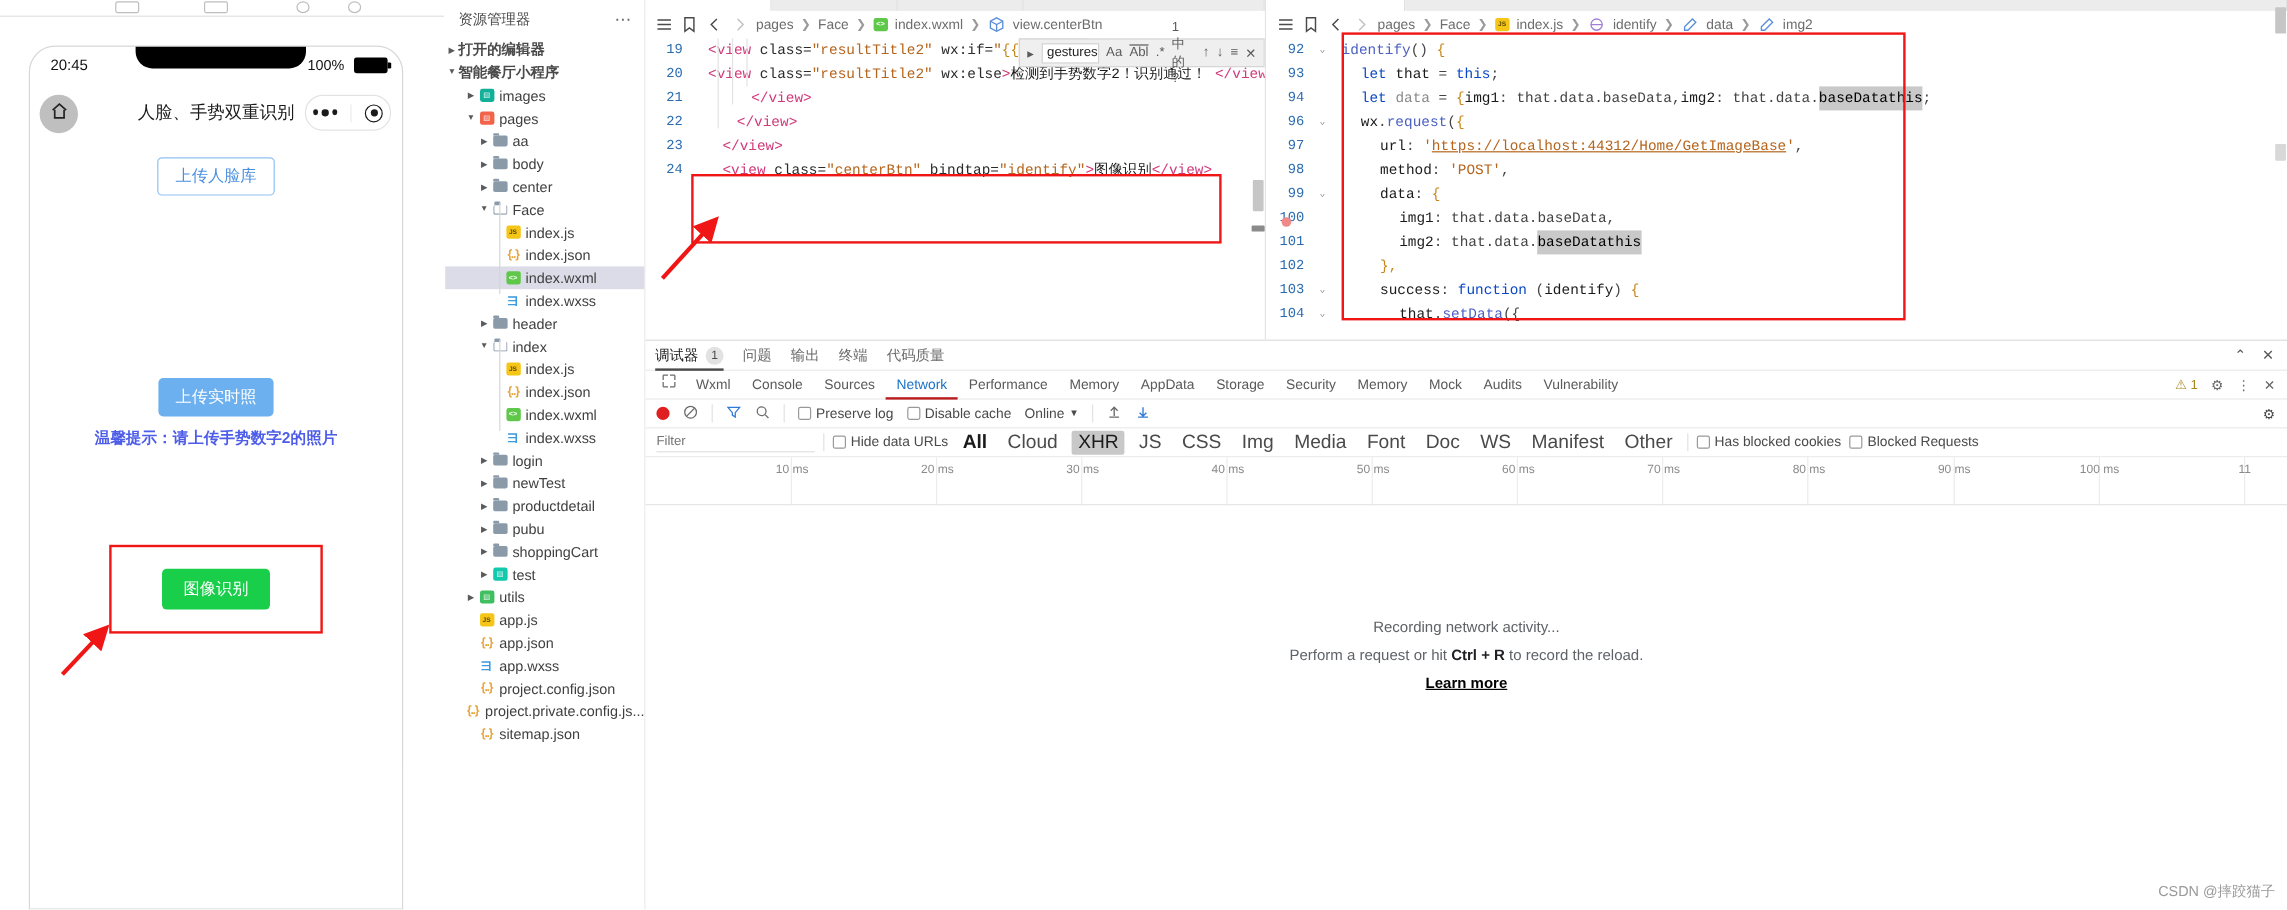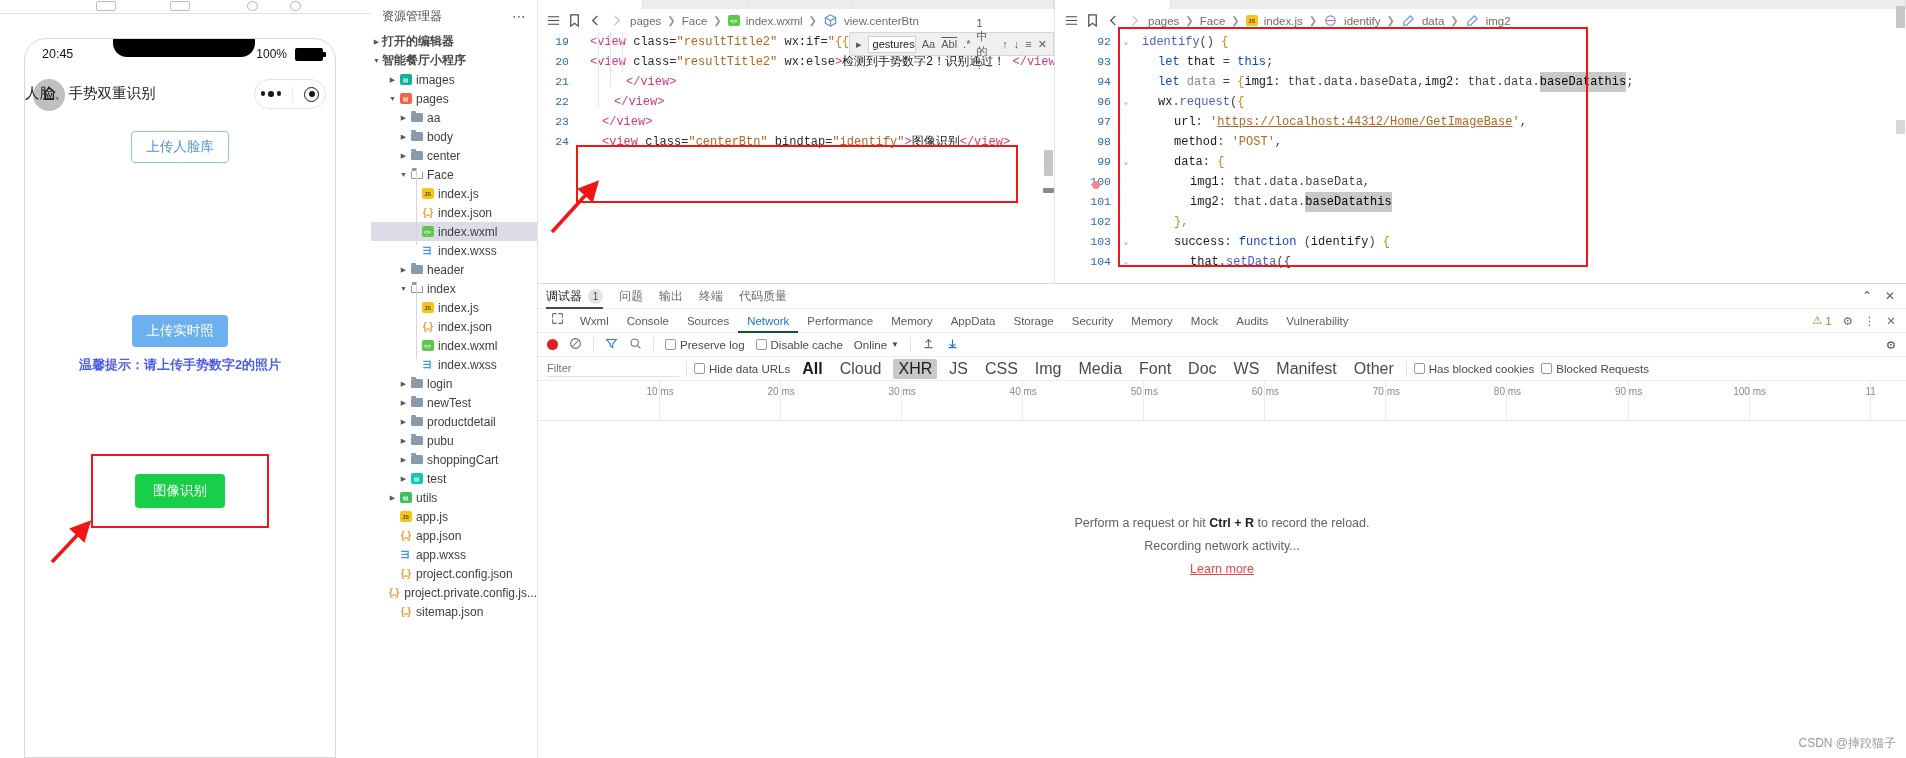--- a/index.html
+++ b/index.html
@@ -24,21 +24,21 @@
   .sb-pct { position:absolute; right:48px; top:8px; font-size:12px; color:#111; }
   .sb-batt { position:absolute; right:12px; top:9px; width:28px; height:13px;
      background:#000; border-radius:2px; }
   .sb-batt:after { content:""; position:absolute; right:-3px; top:4px; width:3px;
      height:5px; background:#000; border-radius:0 1px 1px 0; }
 
   .navbar { position:relative; height:46px; }
   .home-btn { position:absolute; left:8px; top:6px; width:32px; height:32px;
      border-radius:50%; background:#bfbfbf; display:flex; align-items:center; justify-content:center; }
   .home-btn svg { width:17px; height:17px; }
-  .nav-title { position:absolute; left:0; right:0; top:11px; 
+  .nav-title { position:absolute; left:0; right:0; top:11px; text-align:center;
      font-size:14.5px; color:#1a1a1a; }
   .capsule { position:absolute; right:9px; top:6px; width:72px; height:30px;
      border:1px solid #e3e3e3; border-radius:16px; display:flex; align-items:center;
      justify-content:space-around; background:#fff; }
   .cap-dots { display:flex; gap:3px; }
   .cap-dots i { width:4.5px; height:4.5px; border-radius:50%; background:#1a1a1a; display:block; }
   .cap-dots i.mid { width:5.5px; height:5.5px; }
   .cap-sep { width:1px; height:15px; background:#ececec; }
   .cap-circle { width:15px; height:15px; border-radius:50%; border:1.6px solid #1a1a1a;
      display:flex; align-items:center; justify-content:center; }
@@ -156,21 +156,21 @@
   .dev-panelbar .pb.act:after { content:""; position:absolute; left:0; right:0; bottom:0;
      height:1.5px; background:#4a4a4a; }
   .badge1 { width:15px; height:15px; border-radius:50%; background:#e2e2e2; color:#4a4a4a;
      font-size:10px; display:flex; align-items:center; justify-content:center; }
   .dev-panelbar .right { margin-left:auto; display:flex; align-items:center; gap:13px;
      padding-right:11px; color:#5a5a5a; font-size:12px; }
 
   .dt-tabs { height:24px; display:flex; align-items:center; gap:0px; padding-left:6px;
      border-bottom:1px solid #ececec; font-size:11.5px; }
   .dt-tabs .t { padding:0 9px; height:24px; line-height:24px; color:#5a5a5a; cursor:pointer; white-space:nowrap;}
-  .dt-tabs .t.act { color:#1a73c8; border-bottom:2px solid #14532d;text-align:center; }
+  .dt-tabs .t.act { color:#1a73c8; border-bottom:2px solid #b91c1c;text-align:center; }
   .dt-tabs .t.icononly { padding:0 7px; color:#6a6a6a; }
   .dt-tabs .right { margin-left:auto; display:flex; align-items:center; gap:11px;
      padding-right:10px; color:#6a6a6a; }
   .warn { display:flex; align-items:center; gap:3px; color:#a8851a; font-size:11px; }
 
   .net-bar { height:24px; display:flex; align-items:center; gap:11px; padding-left:9px;
      border-bottom:1px solid #ececec; font-size:11.5px; color:#4a4a4a; }
   .rec-dot { width:11px; height:11px; border-radius:50%; background:#e02020; cursor:pointer; }
   .ck { display:flex; align-items:center; gap:4px; cursor:pointer; }
   .ckbox { width:11px; height:11px; border:1px solid #999; border-radius:2px; background:#fff; }
@@ -185,21 +185,21 @@
   .chip.act { background:#c8c8c8; color:#1a1a1a; }
   .chip.all { font-weight:bold; color:#1a1a1a; }
 
   .timeline { height:40px; position:relative; border-bottom:1px solid #e6e6e6; }
   .tick { position:absolute; top:0; height:40px; border-left:1px solid #ececec; }
   .tick span { position:absolute; top:5px; left:-26px; width:52px; text-align:center;
      font-size:10px; color:#8a8a8a; }
 
   .net-empty { position:absolute; left:0; right:0; top:228px; text-align:center;
      color:#5f6368; font-size:12.5px; line-height:23px; }
-  .net-empty a { color:#ef4444; text-decoration:underline; cursor:pointer; }
+  .net-empty a { color:#000000; text-decoration:underline; cursor:pointer;font-weight:bold; }
   .net-empty b { color:#202124; }
 
   .watermark { position:absolute; right:10px; bottom:6px; font-size:12px; color:#9a9a9a; }
 
   .lineguide { position:absolute; width:1px; background:#e3e3e3; }
 </style>
 </head>
 <body>
 
 <div class="root">
@@ -654,21 +654,21 @@
       <span class="bc-item">data</span>
       <span class="bc-sep">❯</span>
       <span class="ic">
         <svg viewBox="0 0 16 16" fill="none" stroke="#5a8fd8" stroke-width="1.2">
           <path d="M10 3l3 3-7 7H3v-3z"></path>
           </svg>
       </span>
       <span class="bc-item">img2</span>
     </div>
 
-    <div class="code" id="codeR" style="position:relative;padding-left:24px;">
+    <div class="code" id="codeR" style="position:relative;">
         <div class="cline"><span class="gut">92</span><span style="width:12px;flex:0 0 12px;color:#8a8a8a;font-size:8px;text-align:center">⌄</span><span style="display:inline-block;width:10px"></span><span class="t-fn">identify</span><span class="t-punc">()</span><span class="t-mus"> {</span></div>
         <div class="cline"><span class="gut">93</span><span style="width:12px;flex:0 0 12px"></span><span style="display:inline-block;width:26px"></span><span class="t-kw">let </span><span class="t-prop">that</span><span class="t-punc"> = </span><span class="t-kw">this</span><span class="t-punc">;</span></div>
         <div class="cline"><span class="gut">94</span><span style="width:12px;flex:0 0 12px"></span><span style="display:inline-block;width:26px"></span><span class="t-kw">let </span><span class="t-grey">data</span><span class="t-punc"> = </span><span class="t-mus">{</span><span class="t-prop">img1</span><span class="t-punc">: that.data.baseData,</span><span class="t-prop">img2</span><span class="t-punc">: that.data.</span><span class="hl-sel">baseDatathis</span><span class="t-punc">;</span></div>
         <div class="cline"><span class="gut">96</span><span style="width:12px;flex:0 0 12px;color:#8a8a8a;font-size:8px;text-align:center">⌄</span><span style="display:inline-block;width:26px"></span><span class="t-prop">wx</span><span class="t-punc">.</span><span class="t-fn">request</span><span class="t-punc">(</span><span class="t-mus">{</span></div>
         <div class="cline"><span class="gut">97</span><span style="width:12px;flex:0 0 12px"></span><span style="display:inline-block;width:42px"></span><span class="t-prop">url</span><span class="t-punc">: </span><span class="t-str">'</span><span class="t-url">https://localhost:44312/Home/GetImageBase</span><span class="t-str">'</span><span class="t-punc">,</span></div>
         <div class="cline"><span class="gut">98</span><span style="width:12px;flex:0 0 12px"></span><span style="display:inline-block;width:42px"></span><span class="t-prop">method</span><span class="t-punc">: </span><span class="t-str">'POST'</span><span class="t-punc">,</span></div>
         <div class="cline"><span class="gut">99</span><span style="width:12px;flex:0 0 12px;color:#8a8a8a;font-size:8px;text-align:center">⌄</span><span style="display:inline-block;width:42px"></span><span class="t-prop">data</span><span class="t-punc">: </span><span class="t-mus">{</span></div>
         <div class="cline" style="position: relative;"><span class="bpdot" style="position: absolute; left: 12px; margin-top: 6px;"></span><span class="gut">100</span><span style="width:12px;flex:0 0 12px"></span><span style="display:inline-block;width:58px"></span><span class="t-prop">img1</span><span class="t-punc">: that.data.baseData,</span></div>
         <div class="cline"><span class="gut">101</span><span style="width:12px;flex:0 0 12px"></span><span style="display:inline-block;width:58px"></span><span class="t-prop">img2</span><span class="t-punc">: that.data.</span><span class="hl-sel">baseDatathis</span></div>
         <div class="cline"><span class="gut">102</span><span style="width:12px;flex:0 0 12px"></span><span style="display:inline-block;width:42px"></span><span class="t-mus">},</span></div>
@@ -846,23 +846,23 @@
         </div>
         <div class="tick" style="left: 1210.62px;">
           <span>100 ms</span>
         </div>
         <div class="tick" style="left: 1331.68px;">
           <span>11</span>
         </div>
       </div>
 
     <div class="net-empty">
+      <div>Recording network activity...</div>
       <div>
         <span>Perform a request or hit </span><b>Ctrl + R</b><span> to record the reload.</span>
       </div>
-      <div>Recording network activity...</div>
       <div><a>Learn more</a></div>
     </div>
 
     <div class="watermark">CSDN @摔跤猫子</div>
   </div>
 
 </div>
 
 </body></html>

